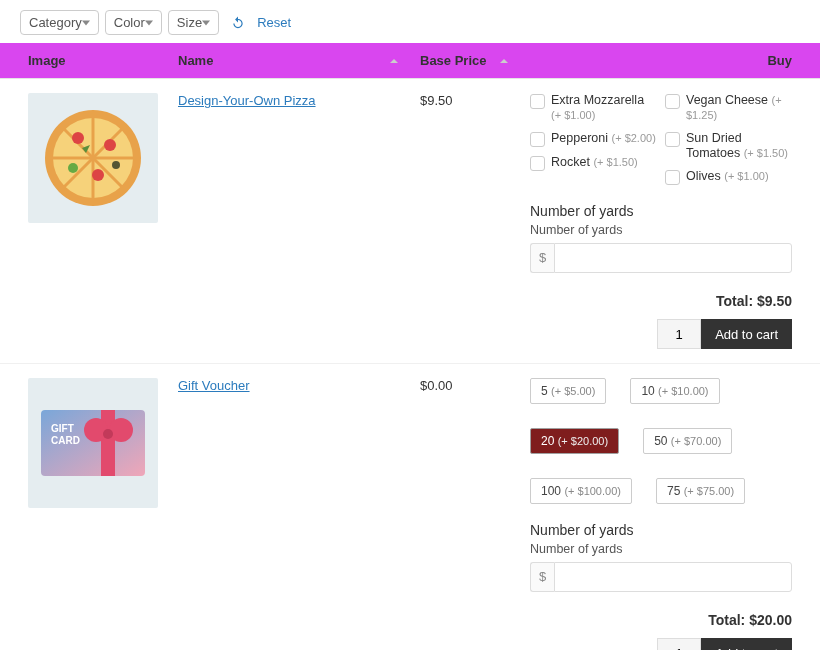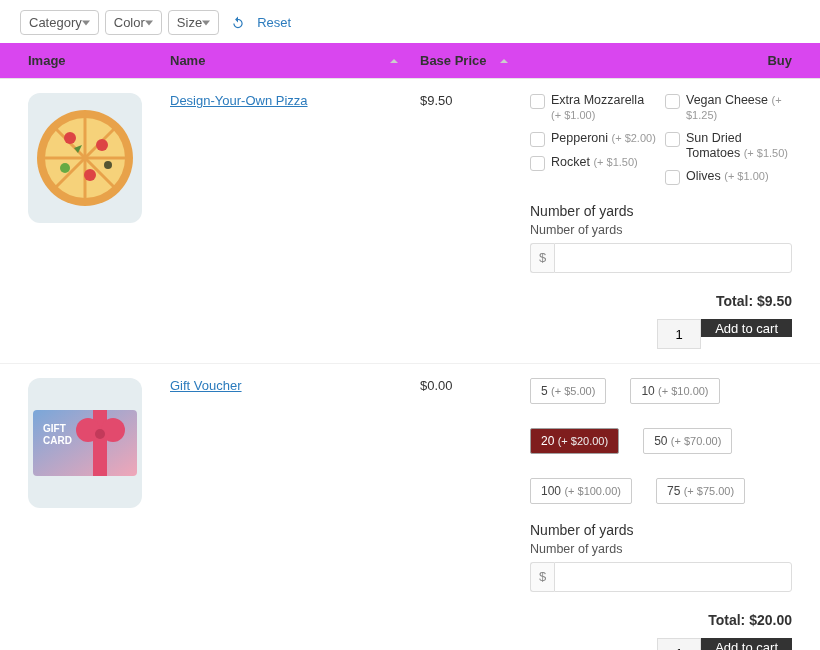--- a/index.html
+++ b/index.html
@@ -12,38 +12,38 @@
   .search-wrap { margin-left: auto; display: flex; align-items: center; gap: 6px; font-size: 13px; color: #333; }
   .search-input { background: #eee; border: none; height: 26px; width: 150px; padding: 0 6px; }
   table { width: 100%; border-collapse: collapse; }
   thead th { text-align: left; font-weight: 700; font-size: 13px; color: #333; background: #d946ef; padding: 10px 10px; border-bottom: 1px solid #e5e5e5; }
   thead th:first-child { padding-left: 28px; }
   thead th.sortable { position: relative; }
   thead th.sortable::after { content: ""; position: absolute; right: 12px; top: 50%; transform: translateY(-50%); width: 0; height: 0; border-left: 4px solid transparent; border-right: 4px solid transparent; border-bottom: 4px solid #ccc; box-shadow: 0 6px 0 -2px #ccc; }
   thead th.buy { text-align: right; padding-right: 28px; }
   tbody td { vertical-align: top; padding: 14px 10px; border-bottom: 1px solid #f0f0f0; font-size: 13px; }
   tbody td.img-cell { padding-left: 28px; width: 160px; }
-  .thumb { width: 114px; height: 130px; background: #e5edf0; border-radius: 12px; display: flex; align-items: center; justify-content: center; }
+  .thumb { width: 130px; height: 130px; background: #e5edf0; border-radius: 2px; display: flex; align-items: center; justify-content: center; }
   .name-link { color: #2b7bbd; text-decoration: underline; font-size: 13px; }
   .price-cell { color: #333; width: 110px; }
   .buy-cell { width: 300px; padding-right: 28px; }
   .checks { display: flex; gap: 8px; }
   .check-col { flex: 1; display: flex; flex-direction: column; gap: 8px; }
   .chk { display: flex; align-items: flex-start; gap: 6px; font-size: 12.5px; color: #333; line-height: 1.2; }
   .chk .box { width: 15px; height: 15px; border: 1px solid #ccc; border-radius: 3px; flex-shrink: 0; margin-top: 1px; }
   .chk .surcharge { color: #999; font-size: 11px; }
   .section-title { font-size: 14px; color: #333; margin-top: 18px; margin-bottom: 4px; }
   .section-sub { font-size: 12.5px; color: #555; margin-bottom: 6px; }
   .yards-input { display: flex; }
   .yards-input .prefix { border: 1px solid #ddd; border-right: none; background: #fafafa; padding: 6px 8px; color: #888; border-radius: 3px 0 0 3px; }
   .yards-input input { border: 1px solid #ddd; height: 30px; flex: 1; padding: 0 8px; border-radius: 0 3px 3px 0; }
   .total-row { text-align: right; font-weight: 700; font-size: 14px; margin-top: 20px; color: #333; }
   .cart-row { display: flex; justify-content: flex-end; gap: 0; margin-top: 10px; }
   .qty { width: 44px; height: 30px; border: 1px solid #ddd; background: #f5f5f5; text-align: center; font-size: 13px; }
-  .add-btn { background: #333; color: #fff; border: none; height: 18px; padding: 0 14px; font-size: 13px; cursor: pointer; }
+  .add-btn { background: #333; color: #fff; border: none; height: 30px; padding: 0 14px; font-size: 13px; cursor: pointer; }
   .voucher-opts { display: flex; flex-wrap: wrap; gap: 24px; }
   .voucher-btn { border: 1px solid #ccc; background: #fff; padding: 5px 10px; font-size: 12px; color: #444; cursor: pointer; border-radius: 2px; }
   .voucher-btn .suf { color: #888; font-size: 11px; }
   .voucher-btn.selected { background: #7f1d1d; color: #fff; border-color: #a0a0a0; }
   .voucher-btn.selected .suf { color: #eee; }
 </style>
 </head>
 <body>
 
 <div class="top-bar">

